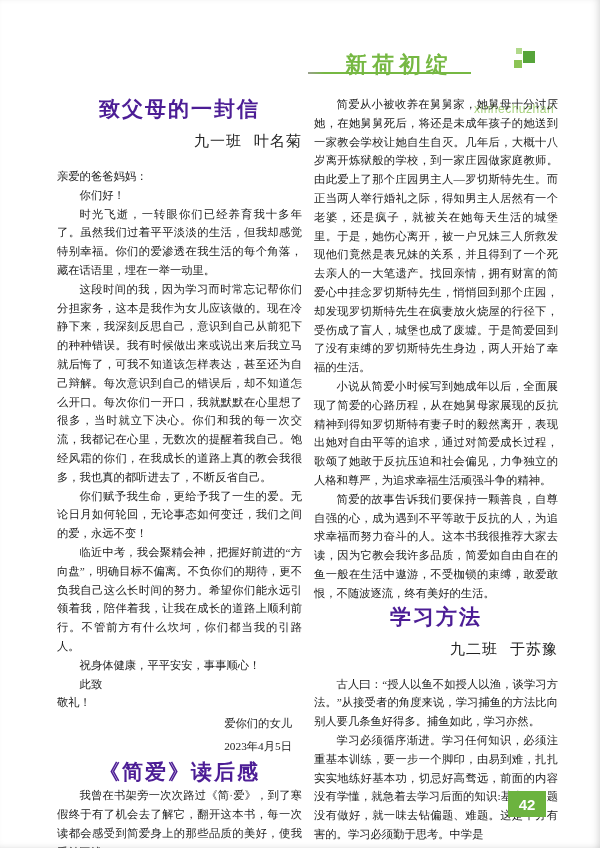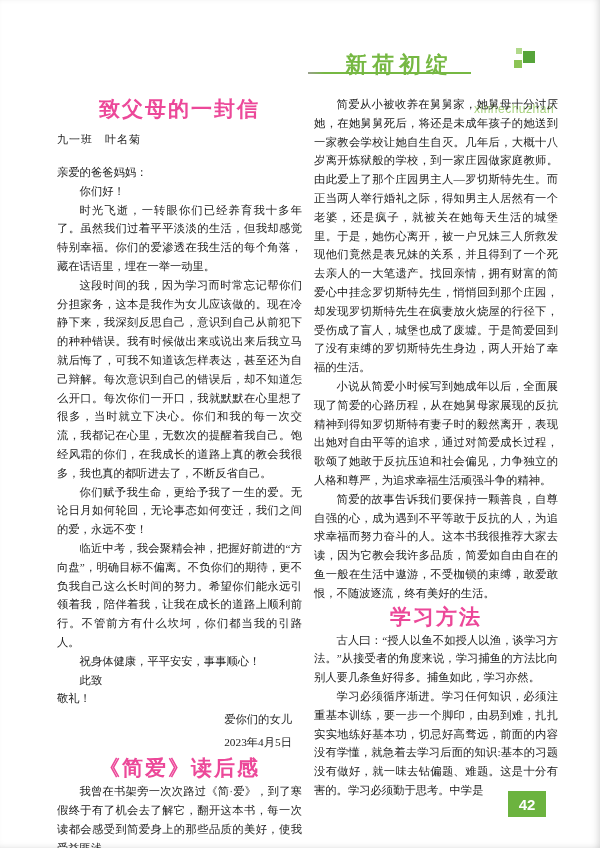--- a/index.html
+++ b/index.html
@@ -38,27 +38,27 @@
   .cols{
     position:absolute;top:95px;left:57px;width:501px;
     display:flex;gap:12px;
   }
   .col{width:245px;}
   .col-right{width:244px;}
   p{margin:0;font-size:11.3px;line-height:18.8px;text-align:justify;}
   .indent{text-indent:2em;}
   h2.title{
     margin:0;text-align:center;font-size:21px;font-weight:bold;
-    letter-spacing:2px;color:#ec4899;
+    letter-spacing:2px;color:#4c1d95;
   }
   .t1{margin-top:16px;}
   .t2{margin-top:18px;}
   .t3{margin-top:28px;letter-spacing:10px;font-size:22px;}
   .byline{
-    margin:9px 0 16px 0;text-align:left;font-size:11px;
+    margin:9px 0 16px 0;text-align:right;font-size:15px;
     letter-spacing:1px;color:#222;
   }
   .byline .gap{display:inline-block;width:12px;}
   .salutation{margin-top:2px;}
   .signature-block{padding-right:10px;text-align:right;}
   .signature-block p{text-align:right;line-height:23px;}
   
   .pagenum{
     position:absolute;left:508px;top:791px;width:38px;height:26px;
     background:#6cb33f;color:#ffffff;
@@ -112,20 +112,23 @@
 
     </div>
 
     <div class="col col-right">
 
       <p class="indent">简爱从小被收养在舅舅家，她舅母十分讨厌她，在她舅舅死后，将还是未成年孩子的她送到一家教会学校让她自生自灭。几年后，大概十八岁离开炼狱般的学校，到一家庄园做家庭教师。由此爱上了那个庄园男主人—罗切斯特先生。而正当两人举行婚礼之际，得知男主人居然有一个老婆，还是疯子，就被关在她每天生活的城堡里。于是，她伤心离开，被一户兄妹三人所救发现他们竟然是表兄妹的关系，并且得到了一个死去亲人的一大笔遗产。找回亲情，拥有财富的简爱心中挂念罗切斯特先生，悄悄回到那个庄园，却发现罗切斯特先生在疯妻放火烧屋的行径下，受伤成了盲人，城堡也成了废墟。于是简爱回到了没有束缚的罗切斯特先生身边，两人开始了幸福的生活。</p>
       <p class="indent">小说从简爱小时候写到她成年以后，全面展现了简爱的心路历程，从在她舅母家展现的反抗精神到得知罗切斯特有妻子时的毅然离开，表现出她对自由平等的追求，通过对简爱成长过程，歌颂了她敢于反抗压迫和社会偏见，力争独立的人格和尊严，为追求幸福生活顽强斗争的精神。</p>
       <p class="indent">简爱的故事告诉我们要保持一颗善良，自尊自强的心，成为遇到不平等敢于反抗的人，为追求幸福而努力奋斗的人。这本书我很推荐大家去读，因为它教会我许多品质，简爱如自由自在的鱼一般在生活中遨游，不受枷锁的束缚，敢爱敢恨，不随波逐流，终有美好的生活。</p>
 
       <h2 class="title t3">学习方法</h2>
+      <div class="byline">
+        <span>九二班</span><span class="gap"></span><span>于苏豫</span>
+      </div>
       <p class="indent">古人曰：“授人以鱼不如授人以渔，谈学习方法。”从接受者的角度来说，学习捕鱼的方法比向别人要几条鱼好得多。捕鱼如此，学习亦然。</p>
       <p class="indent">学习必须循序渐进。学习任何知识，必须注重基本训练，要一步一个脚印，由易到难，扎扎实实地练好基本功，切忌好高骛远，前面的内容没有学懂，就急着去学习后面的知识:基本的习题没有做好，就一味去钻偏题、难题。这是十分有害的。学习必须勤于思考。中学是</p>
 
     </div>
   </div>
 
   <div class="pagenum">42</div>
 
 </div>
 

